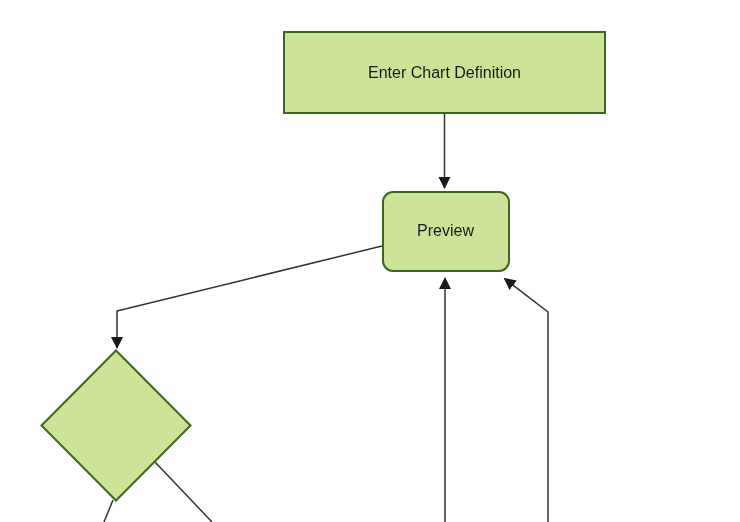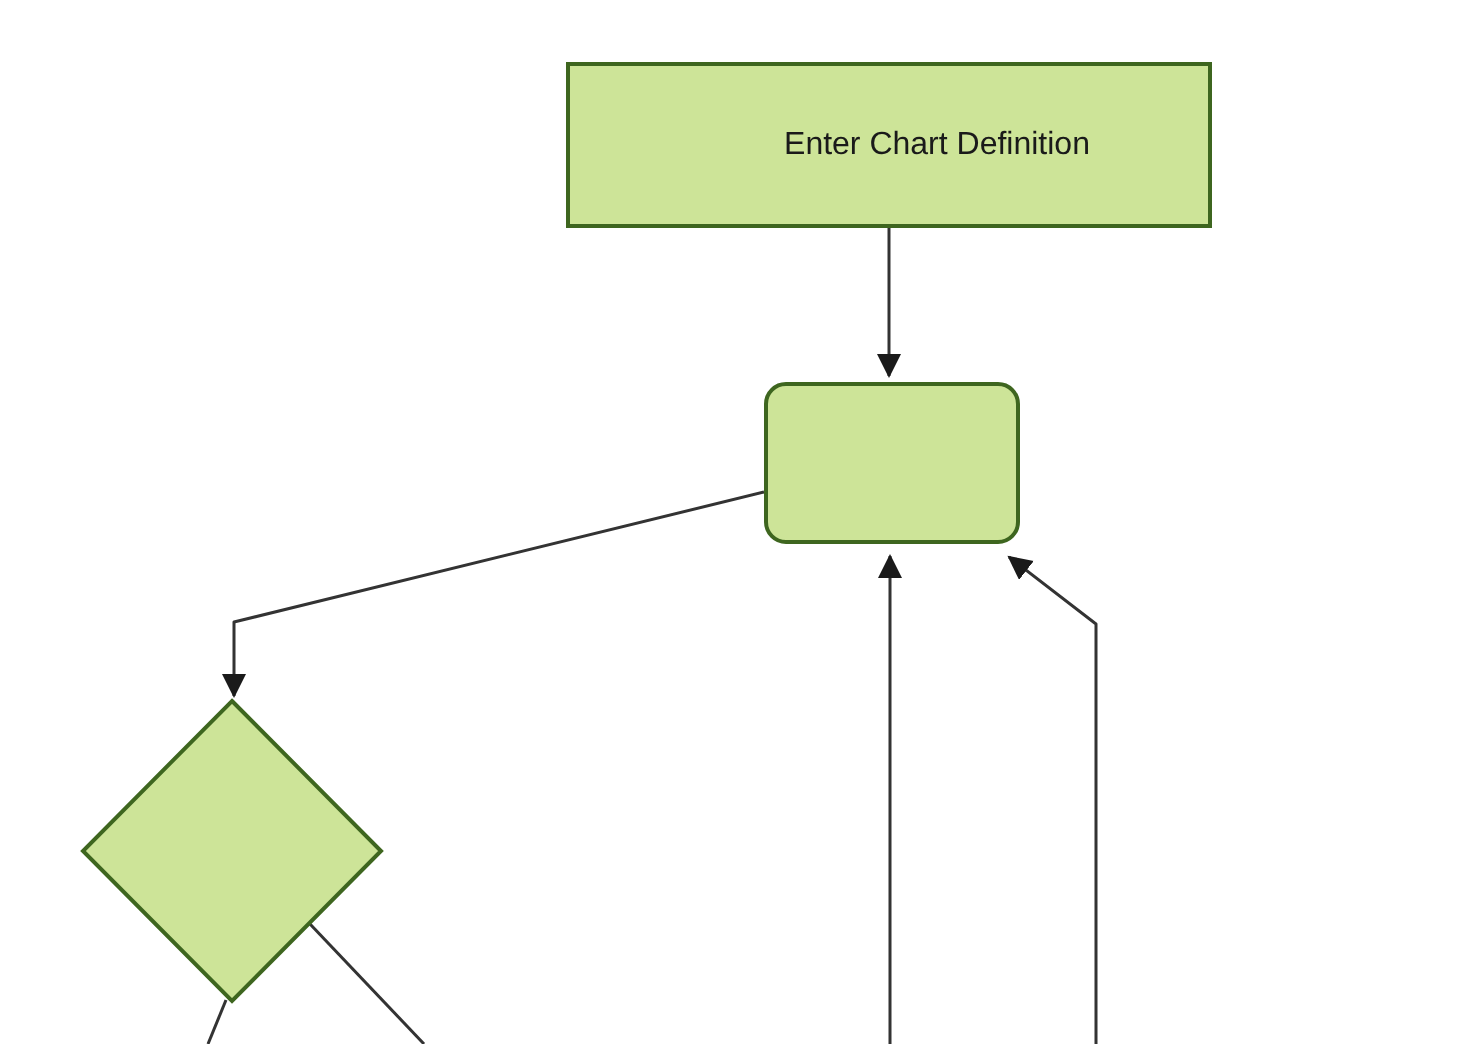--- a/index.html
+++ b/index.html
@@ -39,21 +39,20 @@
   .node-label {
     position: absolute;
     display: flex;
     align-items: center;
     justify-content: center;
     text-align: center;
     font-size: 16px;
     color: var(--label, #1a1a1a);
     pointer-events: none;
     white-space: nowrap;
-    margin-left: 24px;
   }
   .label-a { left: 283px; top: 31px;  width: 323px; height: 83px; }
   .label-b { left: 382px; top: 191px; width: 127px; height: 80px; }
   .label-c { left: 40px;  top: 350px; width: 151px; height: 151px; }
 </style>
 </head>
 <body>
 
 <div class="canvas">
 
@@ -71,15 +70,16 @@
     <path class="edge" d="M113,500 L104,522"></path>
     <path class="edge" d="M155,462 L212,522"></path>
 
     <rect class="node-shape" x="284" y="32" width="321" height="81"></rect>
     <rect class="node-shape" x="383" y="192" width="126" height="79" rx="10" ry="10"></rect>
     <polygon class="node-shape" points="116,350.5 190.5,425.5 116,500.5 41.5,425.5"></polygon>
   </svg>
 
   <div class="node-label label-a">Enter Chart Definition</div>
 
+  <div class="node-label label-b">Preview</div>
 
 
 </div>
 
 </body></html>

